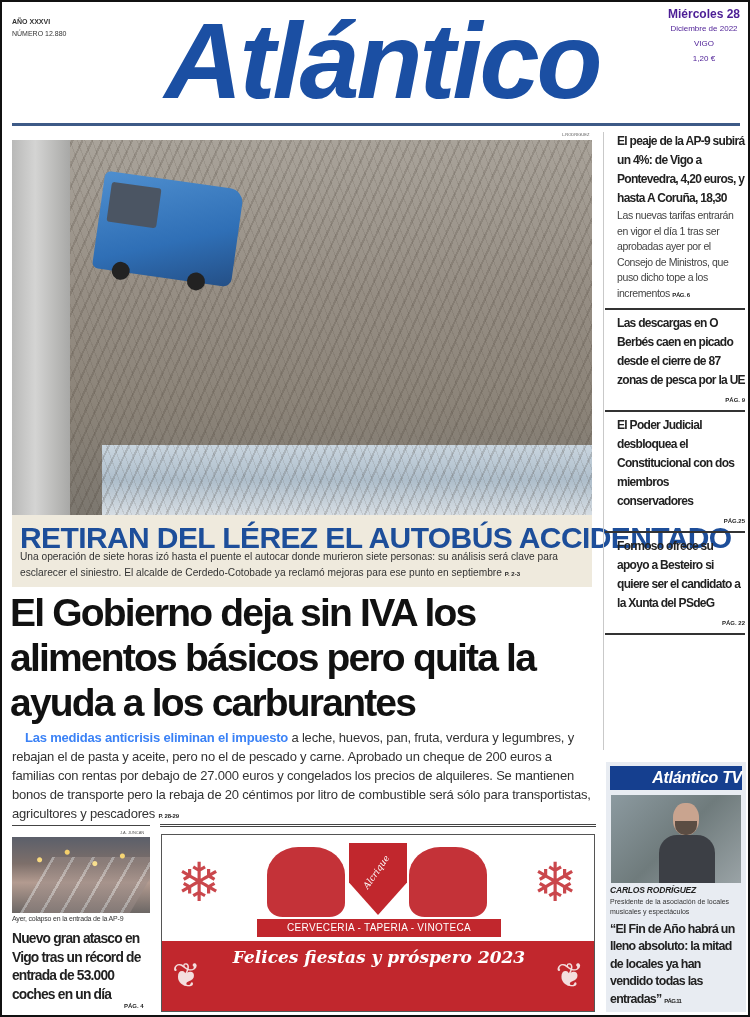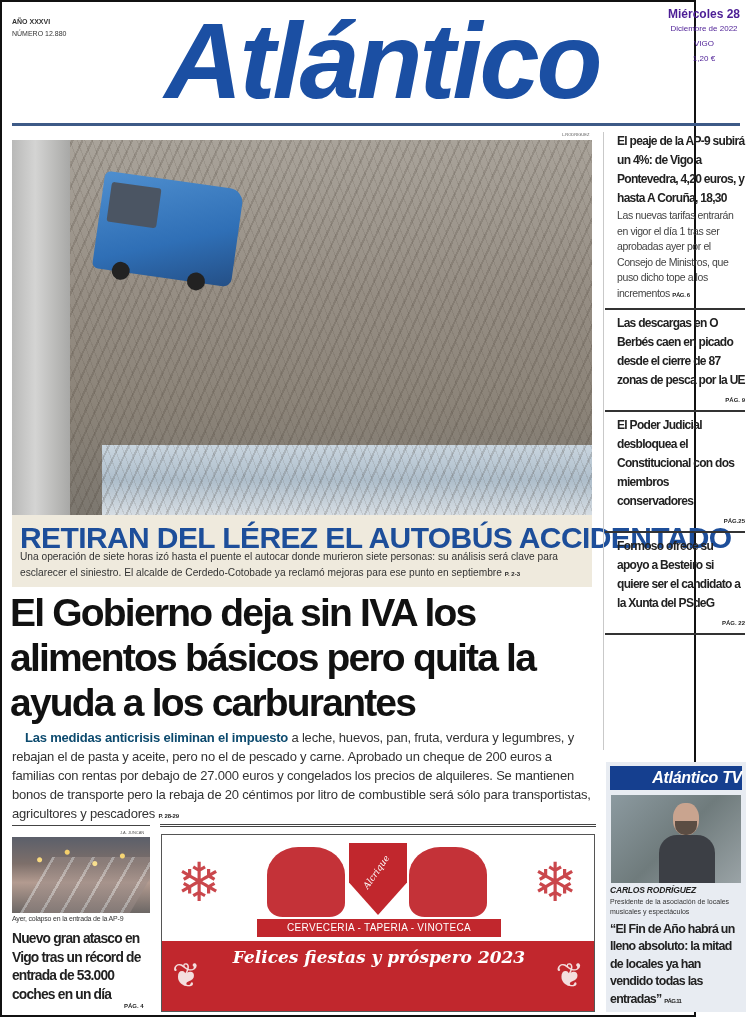--- a/index.html
+++ b/index.html
@@ -1,18 +1,18 @@
 <!DOCTYPE html>
 <html><head>
 <meta charset="utf-8">
 <style>
   * { box-sizing: border-box; margin: 0; padding: 0; }
   html, body { width: 750px; height: 1017px; background: #fff; overflow: hidden; }
   body { font-family: "Liberation Sans", sans-serif; color: #1a1a1a; position: relative; }
-  .page { position: absolute; left: 0; top: 0; width: 696px; height: 1017px; border: 2px solid #111; background: #fff; }
+  .page { position: absolute; left: 0; top: 0; width: 750px; height: 1017px; border: 2px solid #111; background: #fff; }
 
   
   .masthead { position: absolute; left: 0; top: 0; width: 746px; height: 122px; }
   .mast-left { position: absolute; left: 10px; top: 14px; font-size: 7px; color: #333; line-height: 12px; }
   .mast-left .year { font-weight: bold; }
   .logo { position: absolute; left: 100px; top: -6px; width: 560px; text-align: center;
           font-family: "Liberation Sans", sans-serif; font-weight: bold; font-style: italic;
           font-size: 108px; letter-spacing: -3px; color: #1b4fa3; line-height: 130px; }
   .mast-right { position: absolute; right: 8px; top: 5px; text-align: center; color: #4c1d95; }
   .mast-right .day { font-weight: bold; font-size: 12px; }
@@ -39,21 +39,21 @@
   
   .cap-box { position: absolute; left: 10px; top: 513px; width: 580px; height: 72px; background: #efeadd; }
   .cap-title { position: absolute; left: 8px; top: 6px; font-weight: bold; font-size: 30px; color: #1d4e9a; letter-spacing: -0.6px; white-space: nowrap; }
   .cap-text { position: absolute; left: 8px; top: 34px; width: 570px; font-size: 10.2px; line-height: 16px; color: #333; }
   .pg { font-weight: bold; font-size: 6px; color: #222; }
 
   
   .main-head { position: absolute; left: 8px; top: 588px; width: 592px; font-weight: bold; font-size: 39px;
                line-height: 45px; letter-spacing: -1.8px; color: #111; }
   .main-body { position: absolute; left: 10px; top: 726px; width: 582px; font-size: 13px; line-height: 19px; color: #333; letter-spacing: -0.2px; }
-  .main-body b { color: #0c4a6e; padding-left: 13px; }
+  .main-body b { color: #3b82f6; padding-left: 13px; }
 
   
   .right-col { position: absolute; left: 603px; top: 126px; width: 140px; }
   .vrule { position: absolute; left: 601px; top: 130px; width: 1px; height: 618px; background: #c9c9c9; }
   .brief { position: relative; border-bottom: 2px solid #333; padding: 4px 0 4px 12px; }
   .brief h3 { font-size: 12px; line-height: 19px; font-weight: bold; color: #222; letter-spacing: -0.7px; }
   .brief p { font-size: 10.5px; line-height: 15.6px; color: #444; letter-spacing: -0.4px; }
   .brief .pgr { text-align: right; margin-top: -2px; }
 
   

